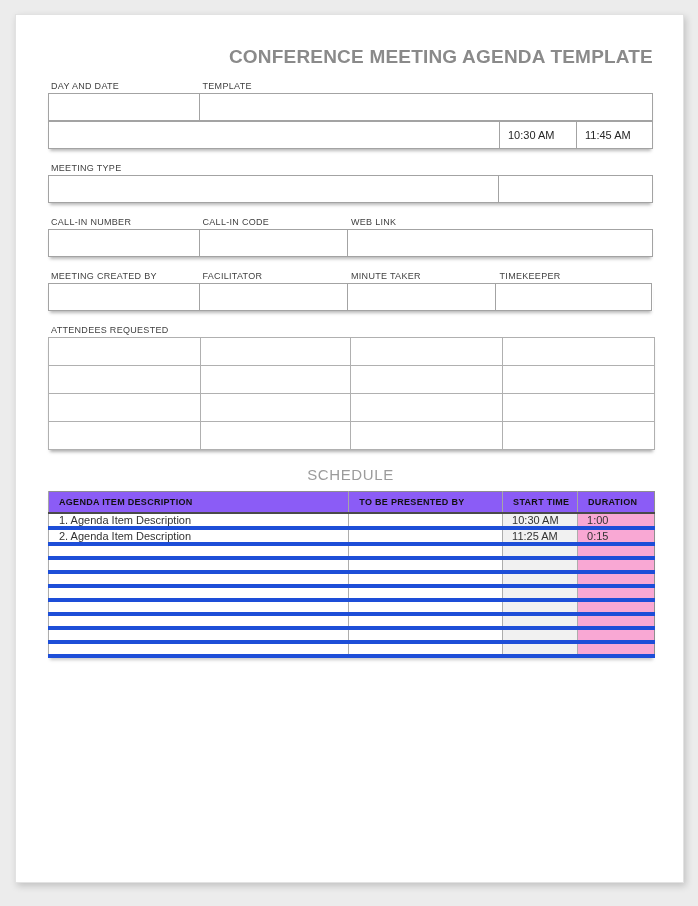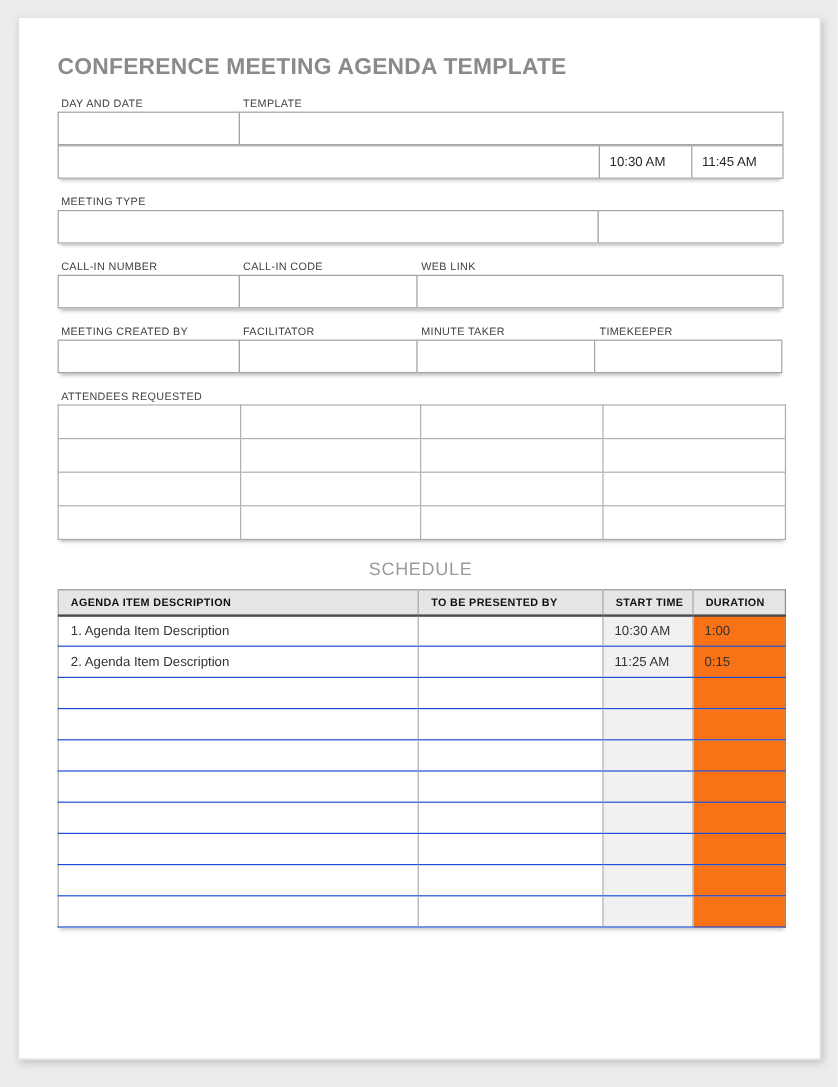--- a/index.html
+++ b/index.html
@@ -18,20 +18,21 @@
     box-shadow: 2px 3px 7px rgba(0,0,0,0.18);
     padding: 0 30px 0 32px;
   }
   .doc-title {
     margin-top: 32px;
     font-size: 19px;
     font-weight: bold;
     color: #8a8a8a;
     letter-spacing: 0.2px;
     line-height: 20px;
+    text-align: right;
   }
   
   .fsec { margin-top: 0; }
   .labels { display: flex; margin-top: 13px; }
   .flabel {
     font-size: 9px;
     color: #3f3f3f;
     letter-spacing: 0.3px;
     line-height: 13px;
     padding-left: 3px;
@@ -80,44 +81,44 @@
     text-align: center;
   }
   table.sched {
     border-collapse: collapse;
     width: 607px;
     margin-top: 8px;
     border: 1px solid #8f8f8f;
     box-shadow: 0 4px 3px -2px rgba(120,120,120,0.4);
   }
   table.sched th {
-    background: #e5e5e5;
+    background: #8b5cf6;
     color: #111;
     font-size: 9px;
     font-weight: bold;
     letter-spacing: 0.3px;
     text-align: left;
     height: 21px;
     padding-left: 10px;
     border-left: 1px solid #a6a6a6;
     border-bottom: 2px solid #4a4a4a;
     white-space: nowrap;
   }
   table.sched td {
-    height: 26px;
+    height: 14px;
     font-size: 11px;
     color: #333;
     padding-left: 10px;
     border-left: 1px solid #adadad;
-    border-bottom: 1px solid #1d4ed8;
+    border-bottom: 4px solid #1d4ed8;
     background: #fff;
     white-space: nowrap;
   }
   table.sched td.col-start { background: #f1f1f1; padding-left: 9px; }
-  table.sched td.col-dur   { background: #f97316; padding-left: 9px; }
+  table.sched td.col-dur   { background: #f9a8d4; padding-left: 9px; }
 </style>
 </head>
 <body>
 
 <div class="page">
 
   <h1 class="doc-title">CONFERENCE MEETING AGENDA TEMPLATE</h1>
 
   <div class="fsec">
     <div class="labels">

